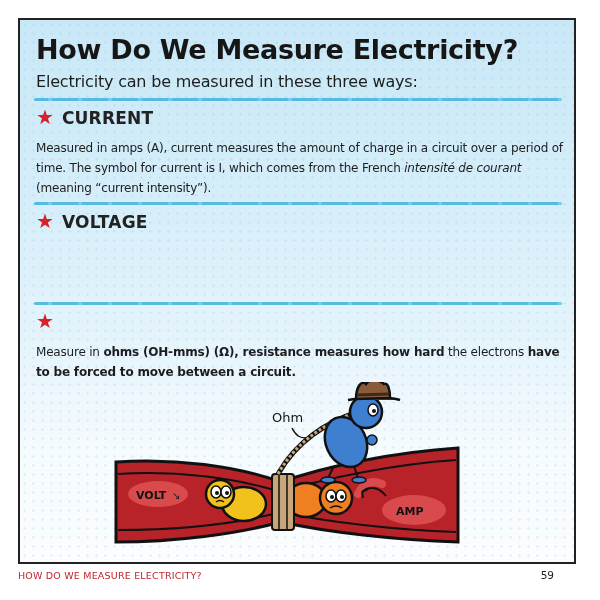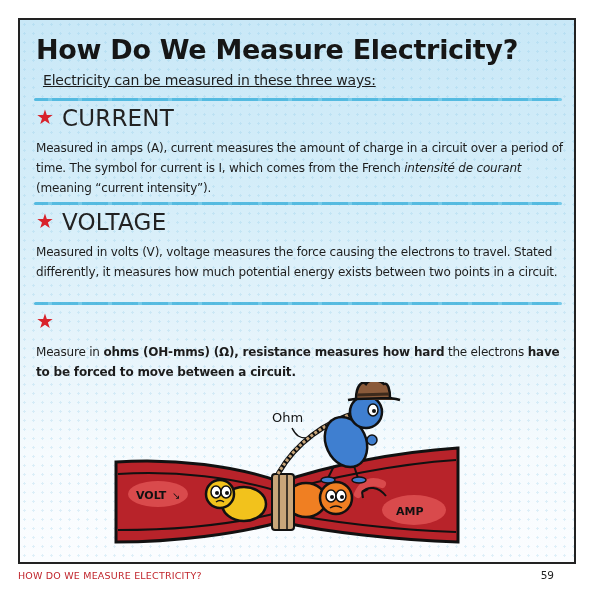--- a/index.html
+++ b/index.html
@@ -19,35 +19,35 @@
     opacity: 0.6;
     pointer-events: none;
   }
 
   .title {
     position: absolute; left: 16px; top: 14px; width: 530px;
     font-family: "DejaVu Sans", sans-serif; font-weight: 900; font-size: 27px;
     letter-spacing: -0.3px; color: #161616; white-space: nowrap;
   }
   .subtitle {
-    position: absolute; left: 23px; top: 52px;
-    font-family: "DejaVu Sans", sans-serif; font-size: 14px; color: #1d1d1d; letter-spacing: -0.2px; text-decoration: underline;
+    position: absolute; left: 16px; top: 52px;
+    font-family: "DejaVu Sans", sans-serif; font-size: 16px; color: #1d1d1d; letter-spacing: -0.2px;
   }
 
   .divider {
     position: absolute; left: 14px; width: 528px; height: 3px;
     background: repeating-linear-gradient(90deg, #3fb2dc 0 14px, #66c4e6 14px 18px, #3fb2dc 18px 30px);
     border-radius: 2px; opacity: 0.85;
   }
 
   .section { position: absolute; left: 16px; width: 530px; }
   .section-head { display: flex; align-items: center; height: 24px; }
   .star { color: #d8222b; font-size: 20px; line-height: 1; margin-right: 8px; margin-top: -2px; }
   .section-title {
-    font-family: "DejaVu Sans", sans-serif; font-size: 23px; font-weight: 400;
+    font-family: "DejaVu Sans", sans-serif; font-size: 17px; font-weight: 700;
     color: #222; letter-spacing: 0.2px;
   }
   .section-body {
     margin-top: 8px; font-size: 12px; line-height: 20px; color: #1d1d1d; letter-spacing: -0.2px;
   }
   .section-body em { font-style: italic; }
   .section-body b { font-weight: 700; }
 
   .illustration { position: absolute; left: 96px; top: 382px; width: 380px; height: 170px; }
 
@@ -77,21 +77,20 @@
     <div class="section-body"><span>Measured in amps (A), current measures the amount of charge in a circuit over a period of time. The symbol for current is I, which comes from the French </span><em>intensité de courant</em><span> (meaning “current intensity”).</span></div>
   </div>
 
   <div class="divider" style="top:182px"></div>
 
   <div class="section" style="top:190px">
     <div class="section-head">
       <span class="star">★</span>
       <span class="section-title">VOLTAGE</span>
     </div>
-    <div class="section-body">Measured in volts (V), voltage measures the force causing the electrons to travel. Stated differently, it measures how much potential energy exists between two points in a circuit.</div>
   </div>
 
   <div class="divider" style="top:282px"></div>
 
   <div class="section" style="top:290px">
     <div class="section-head">
       <span class="star">★</span>
     </div>
     <div class="section-body"><span>Measure in </span><b>ohms (OH-mms) (Ω), resistance measures how hard</b><span> the electrons </span><b>have to be forced to move between a circuit.</b></div>
   </div>

